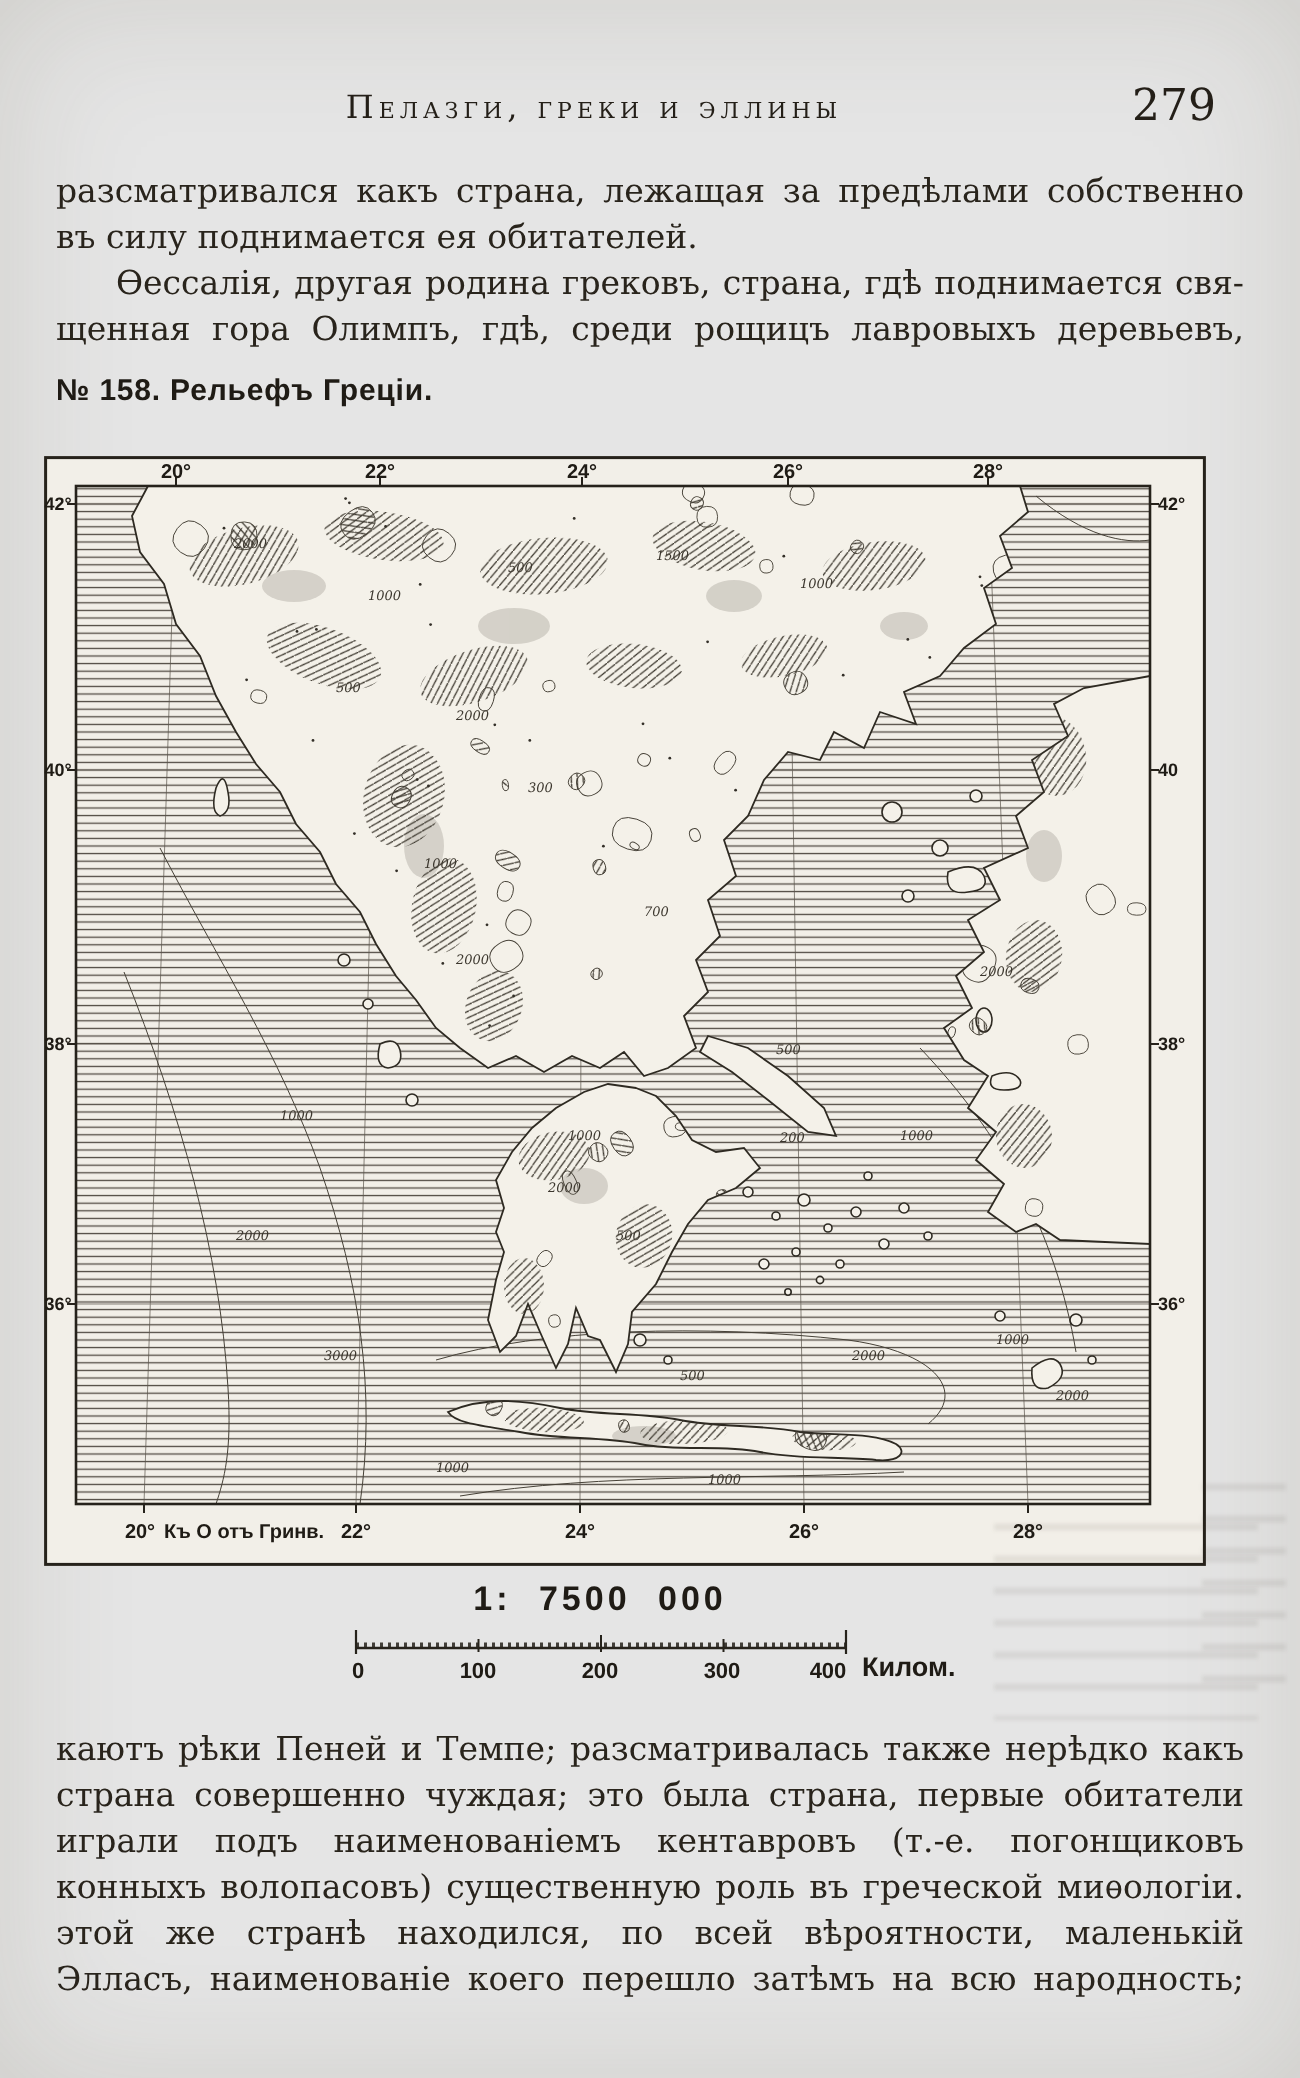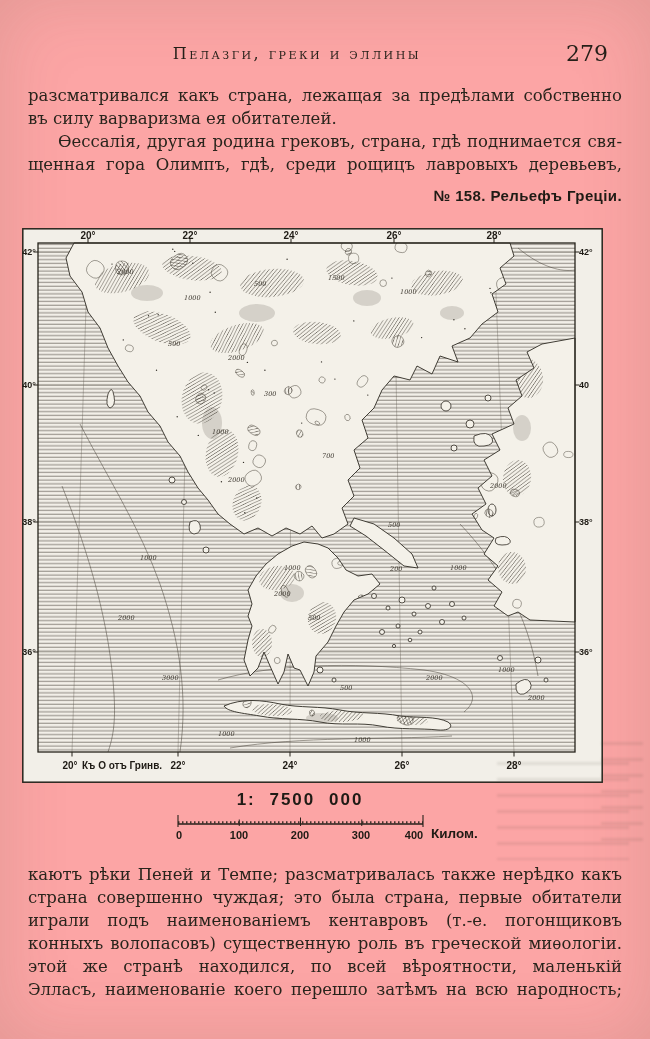--- a/index.html
+++ b/index.html
@@ -1,27 +1,27 @@
 <!DOCTYPE html>
 <html><head>
 <meta charset="utf-8">
 <style>
   html,body{margin:0;padding:0;background:#d9d5cc;}
-  .page{position:relative;width:650px;height:1039px;background:#fca5a5;overflow:hidden;
+  .page{position:relative;width:650px;height:1039px;background:#e5e5e5;overflow:hidden;
         font-family:"DejaVu Serif",serif;color:#2a251d;
         box-shadow:inset 0 0 70px rgba(95,85,60,.16);}
   .running-head{position:absolute;top:44px;left:28px;width:594px;height:24px;}
   .head-title{position:absolute;left:269px;top:0;transform:translateX(-50%);
         font-variant:small-caps;font-size:16px;letter-spacing:2.5px;white-space:nowrap;color:#241f18;}
   .head-page{position:absolute;right:14px;top:-3px;font-size:22px;color:#241f18;}
   .bodytext{position:absolute;left:28px;width:594px;font-size:16.5px;line-height:23px;color:#29241c;}
   .jline{height:23px;overflow:hidden;text-align:justify;text-align-last:justify;white-space:nowrap0;}
   .jline.lastline{text-align-last:left;}
   .jline.indent{padding-left:30px;}
-  .caption{position:absolute;top:187px;left:28px;width:594px;text-align:right;
+  .caption{position:absolute;top:187px;left:28px;width:594px;text-align:left;
         font-family:"Liberation Sans",sans-serif;font-weight:700;font-size:15px;
         letter-spacing:.4px;color:#1f1b15;}
   .map-svg{position:absolute;left:22px;top:228px;}
   .scale-svg{position:absolute;left:150px;top:784px;}
   
   .frame{fill:none;stroke:#26221b;}
   .land{fill:#f4f1e9;stroke:#2e2a22;stroke-width:.9;}
   .isl{fill:#f4f1e9;stroke:#2e2a22;stroke-width:.8;}
   .grat{stroke:#5a544b;stroke-width:.5;fill:none;opacity:.7;}
   .tick{stroke:#26221b;stroke-width:1;}
@@ -42,21 +42,21 @@
 
 <div class="page">
 
   <div class="running-head">
     <div class="head-title">Пелазги, греки и эллины</div>
     <div class="head-page">279</div>
   </div>
 
   <div class="bodytext" style="top:84px;">
     <div class="jline">разсматривался какъ страна, лежащая за предѣлами собственно Греціи,</div>
-    <div class="jline lastline">въ силу варваризма ея обитателей.</div>
+    <div class="jline lastline">въ силу поднимается ея обитателей.</div>
     <div class="jline indent">Ѳессалія, другая родина грековъ, страна, гдѣ поднимается свя-</div>
     <div class="jline">щенная гора Олимпъ, гдѣ, среди рощицъ лавровыхъ деревьевъ, проте-</div>
   </div>
 
   <div class="caption">№ 158. Рельефъ Греціи.</div>
 
   <svg class="map-svg" width="581" height="555" viewBox="0 0 581 555">
     <defs>
       <pattern id="seaPat" width="6" height="3.8" patternUnits="userSpaceOnUse">
         <path d="M0,1.2 H6" stroke="#4e4840" stroke-width="0.65"></path>

